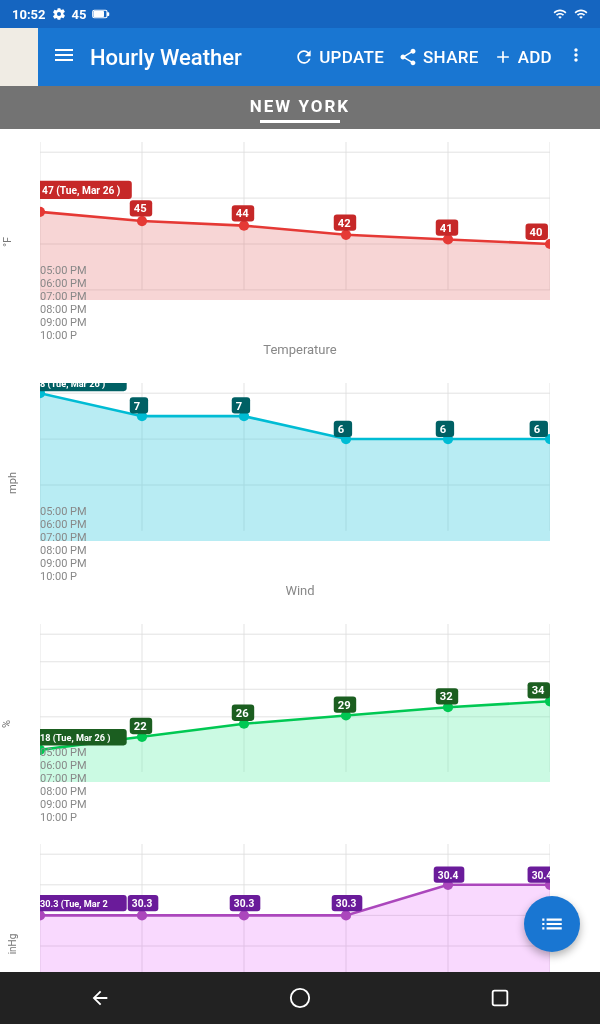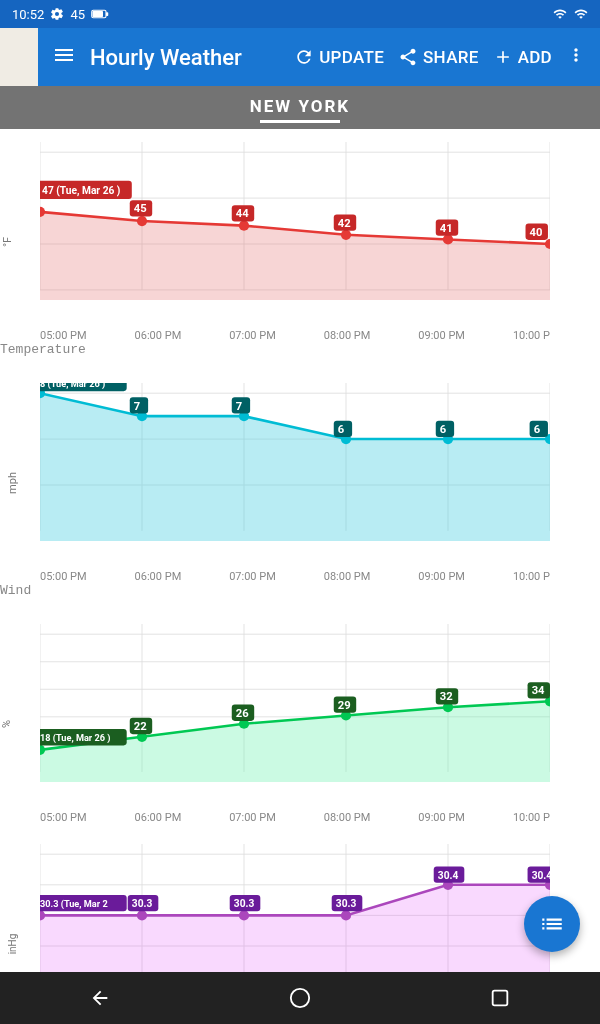--- a/index.html
+++ b/index.html
@@ -15,21 +15,21 @@
     
     #status-bar {
       background: #1565c0;
       color: white;
       height: 28px;
       display: flex;
       align-items: center;
       justify-content: space-between;
       padding: 0 12px;
       font-size: 13px;
-      font-weight: 400;
+      font-weight: 700;
     }
     .status-left { display: flex; align-items: center; gap: 6px; }
     .status-right { display: flex; align-items: center; gap: 6px; }
 
     
     #app-bar {
       background: #1976d2;
       color: white;
       height: 58px;
       display: flex;
@@ -104,27 +104,28 @@
 
     .chart-x-labels {
       position: absolute;
       bottom: 0;
       left: 0;
       right: 0;
       display: flex;
       justify-content: space-between;
       font-size: 11px;
       color: #888;
+      flex-direction: column;
     }
 
     .chart-title {
+      text-align: center;
       font-size: 13px;
       color: #888;
       padding-bottom: 6px;
-      font-family: Liberation Mono, monospace;
     }
 
     
     .chart-svg {
       position: absolute;
       top: 0;
       left: 0;
       right: 0;
       bottom: 30px;
       width: 100%;

